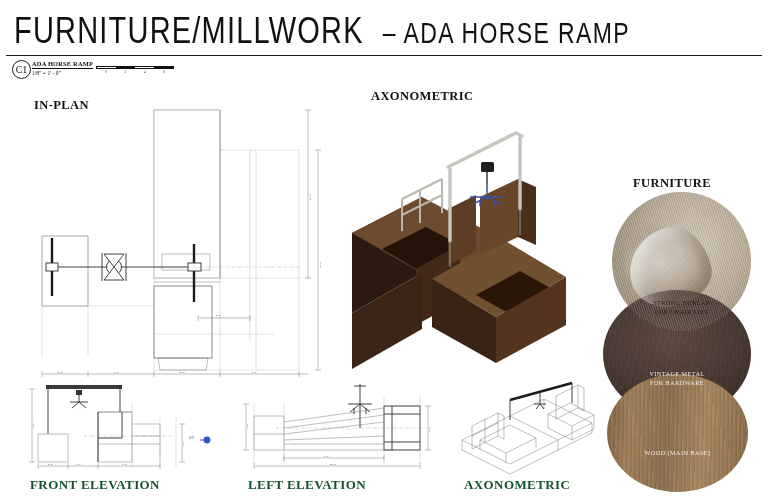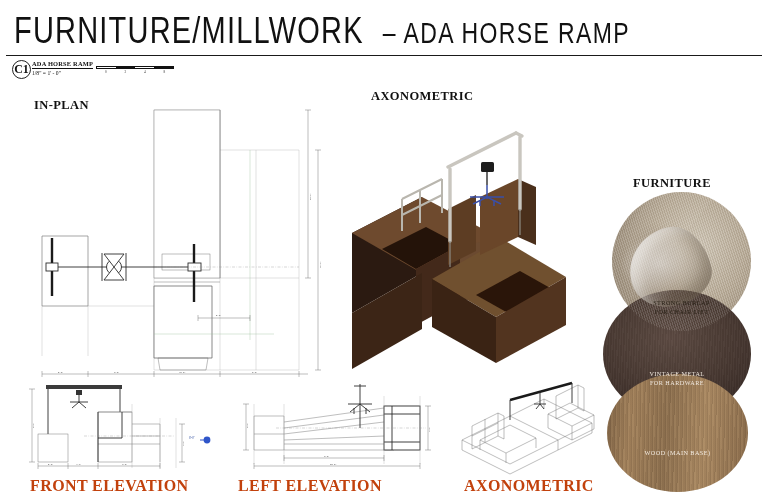--- a/index.html
+++ b/index.html
@@ -31,21 +31,21 @@
   .title-rule {
     position:absolute; left:6px; right:6px; top:55px;
     border-top:1.4px solid #1a1a1a;
   }
 
   
   .scale-tag { position:absolute; left:12px; top:60px; display:flex; align-items:flex-start; }
   .scale-bubble {
     width:19px; height:19px; border:1px solid #222; border-radius:50%;
     display:flex; align-items:center; justify-content:center;
-    font-size:12px; font-weight:bold; color:#111; flex:none;
+    font-size:10px; font-weight:normal; color:#111; flex:none;
   }
   .scale-text { margin-left:1px; }
   .scale-name {
     font-size:6.4px; font-weight:bold; color:#111; letter-spacing:.2px;
     border-bottom:1px solid #111; padding-bottom:.5px; white-space:nowrap;
   }
   .scale-ratio { font-size:5.6px; color:#111; margin-top:1.5px; white-space:nowrap; }
   .scale-graphic { position:absolute; left:96px; top:66px; width:78px; }
   .scale-bar { display:flex; height:3.4px; border:.5px solid #111; }
   .scale-bar i { flex:1; }
@@ -58,25 +58,25 @@
 
   
   .sec-h {
     position:absolute; font-size:12.5px; font-weight:bold; color:#111;
     letter-spacing:.4px; white-space:nowrap;
   }
   #h-inplan  { left:34px;  top:98px; }
   #h-axo-top { left:371px; top:89px; }
   #h-mat     { left:672px; top:176px; transform:translateX(-50%); }
   .sec-f {
-    position:absolute; font-size:16px; font-weight:bold; color:#c2410c;
+    position:absolute; font-size:13px; font-weight:bold; color:#14532d;
     letter-spacing:.4px; white-space:nowrap; top:477px;
   }
   #f-front { left:30px; }
-  #f-left  { left:238px; }
+  #f-left  { left:248px; }
   #f-axo   { left:464px; }
 
   
   .draw { position:absolute; }
   .draw svg { display:block; width:100%; height:100%; overflow:visible; }
   .ln   { stroke:#6e6e6e; stroke-width:.45; fill:none; }
   .ln-l { stroke:#b4b4b4; stroke-width:.4; fill:none; }
   .ln-h { stroke:#2b2b2b; stroke-width:.9; fill:none; }
   .ln-b { stroke:#1a1a1a; stroke-width:2.4; fill:none; stroke-linecap:butt; }
   .ln-g { stroke:#9ec29e; stroke-width:.4; fill:none; }

